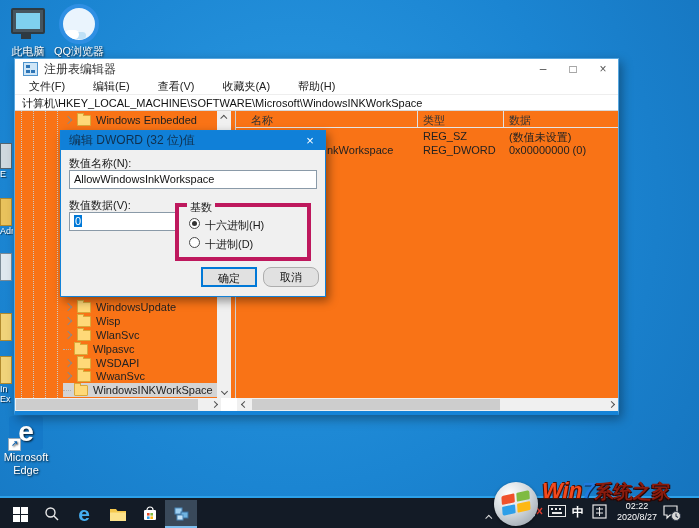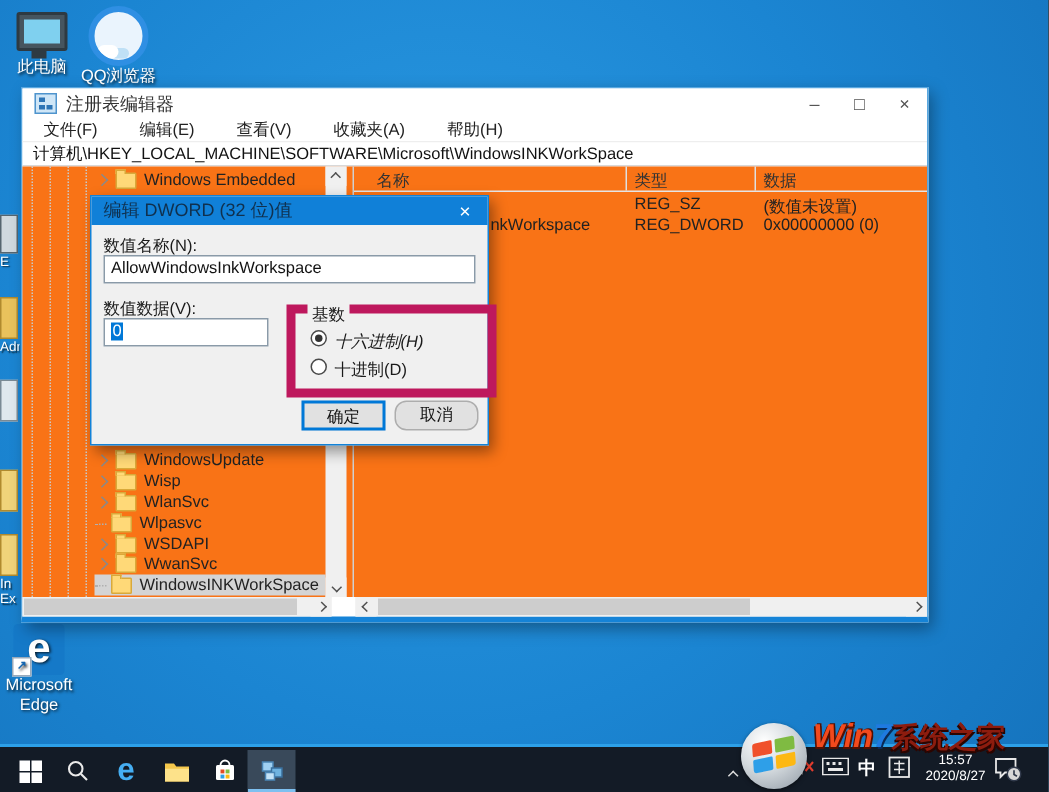--- a/index.html
+++ b/index.html
@@ -54,21 +54,21 @@
   .c-lt{width:4px;height:4px;border-left:1px solid #505050;border-top:1px solid #505050;transform:rotate(-45deg);}
   .c-rt{width:4px;height:4px;border-left:1px solid #505050;border-top:1px solid #505050;transform:rotate(135deg);}
   
   .dlg{position:absolute;left:60px;top:130px;width:264px;height:165px;background:#f0f0f0;border:1px solid #1282d8;box-shadow:3px 4px 9px rgba(0,0,0,.4);z-index:5;}
   .dlg-tb{position:absolute;left:0;top:0;right:0;height:19px;background:#1080d8;display:flex;align-items:center;}
   .dlg-tb .t{font-size:12px;color:#10304e;margin-left:8px;}
   .dlg-x{margin-left:auto;width:30px;text-align:center;color:#fff;font-size:13px;line-height:19px;}
   .dlbl{position:absolute;font-size:11px;color:#1a1a1a;}
   .dfield{position:absolute;background:#fff;border:1px solid #8a9aa8;font-size:11px;color:#111;line-height:17px;padding-left:4px;box-sizing:border-box;}
   .hl{background:#0078d7;color:#fff;padding:0 1px;}
-  .grp{position:absolute;left:130px;top:72px;width:128px;height:50px;border:6px solid #be185d;}
+  .grp{position:absolute;left:114px;top:72px;width:128px;height:50px;border:4px solid #be185d;}
   .grp .gl{position:absolute;left:8px;top:-7px;background:#f0f0f0;padding:0 3px;font-size:11px;color:#1a1a1a;}
   .radio{position:absolute;width:11px;height:11px;border:1px solid #4a4a4a;border-radius:50%;background:#fff;box-sizing:border-box;}
   .radio.on:before{content:"";position:absolute;left:2px;top:2px;width:5px;height:5px;border-radius:50%;background:#333;}
   .rlbl{position:absolute;font-size:11px;color:#1a1a1a;}
   .btn{position:absolute;width:56px;height:20px;background:#e1e1e1;font-size:11px;color:#111;text-align:center;line-height:18px;box-sizing:border-box;}
   .btn.def{border:2px solid #0078d7;}
   .btn.std{border:1px solid #adadad;}
   
   .taskbar{position:absolute;left:0;bottom:0;width:699px;height:30px;background:#131b26;border-top:2px solid #2da0e8;box-sizing:content-box;z-index:10;}
   .tbtn{position:absolute;top:2px;width:32px;height:28px;display:flex;align-items:center;justify-content:center;}
@@ -94,21 +94,21 @@
   .wm-cn{font-size:19px;color:#8c1c0e;text-shadow:1px 1px 0 #2b0500,-1px 1px 0 #2b0500;font-style:normal;}
   svg{display:block;}
 </style>
 </head>
 <body>
 
 <div class="screen">
 
   <div class="dicon" style="left:2px;top:8px;">
     <div class="pc-icon"></div>
-    <span class="lab" style="margin-top:6px;">此电脑</span>
+    <span class="lab" style="margin-top:12px;">此电脑</span>
   </div>
   <div class="dicon" style="left:53px;top:4px;">
     <div class="qq-icon"></div>
     <span class="lab">QQ浏览器</span>
   </div>
 
   <div class="dicon" style="left:0px;top:416px;width:52px;">
     <div class="edge-sq">e<span class="sc">↗</span></div>
     <span class="lab">Microsoft</span>
     <span class="lab">Edge</span>
@@ -255,21 +255,21 @@
       <span class="t">编辑 DWORD (32 位)值</span>
       <span class="dlg-x">×</span>
     </div>
     <div class="dlbl" style="left:8px;top:25px;">数值名称(N):</div>
     <div class="dfield" style="left:8px;top:39px;width:248px;height:19px;">AllowWindowsInkWorkspace</div>
     <div class="dlbl" style="left:8px;top:67px;">数值数据(V):</div>
     <div class="dfield" style="left:8px;top:81px;width:110px;height:19px;"><span class="hl">0</span></div>
     <div class="grp">
       <span class="gl">基数</span>
       <span class="radio on" style="left:10px;top:11px;"></span>
-      <span class="rlbl" style="left:26px;top:11px;font-style:italic;">十六进制(H)</span>
+      <span class="rlbl" style="left:26px;top:11px;">十六进制(H)</span>
       <span class="radio" style="left:10px;top:30px;"></span>
       <span class="rlbl" style="left:26px;top:30px;">十进制(D)</span>
     </div>
     <div class="btn def" style="left:140px;top:136px;">确定</div>
     <div class="btn std" style="left:202px;top:136px;border-radius:8px;">取消</div>
   </div>
 
   <div class="taskbar">
     <div class="tbtn" style="left:4px;">
       <span class="startlogo">
@@ -339,21 +339,21 @@
     <div class="tray" style="left:572px;top:6px;font-size:12px;font-weight:bold;color:#fff;">中</div>
     <div class="tray" style="left:592px;top:6px;">
       <svg width="15" height="15" viewBox="0 0 15 15">
           <rect x="1" y="1" width="13" height="13" fill="none" stroke="#e8e8e8" stroke-width="1.2"></rect>
           <line x1="4" y1="5" x2="11" y2="5" stroke="#e8e8e8"></line>
           <line x1="7.5" y1="3" x2="7.5" y2="12" stroke="#e8e8e8"></line>
           <line x1="4" y1="9" x2="11" y2="9" stroke="#e8e8e8"></line>
         </svg>
     </div>
     <div class="clock">
-      <div>15:57</div>
+      <div>02:22</div>
       <div>2020/8/27</div>
     </div>
     <div class="tray" style="left:662px;top:5px;">
       <svg width="20" height="20" viewBox="0 0 20 20">
           <path d="M2 3 h13 v9 H8 l-3 3 v-3 H2 z" fill="none" stroke="#e8e8e8" stroke-width="1.2"></path>
           <circle cx="14" cy="13" r="4.5" fill="#d8d8d8" stroke="#30394a"></circle>
           <path d="M14 10.5 v2.8 l2 1.2" fill="none" stroke="#30394a" stroke-width="1.1"></path>
         </svg>
     </div>
   </div>

